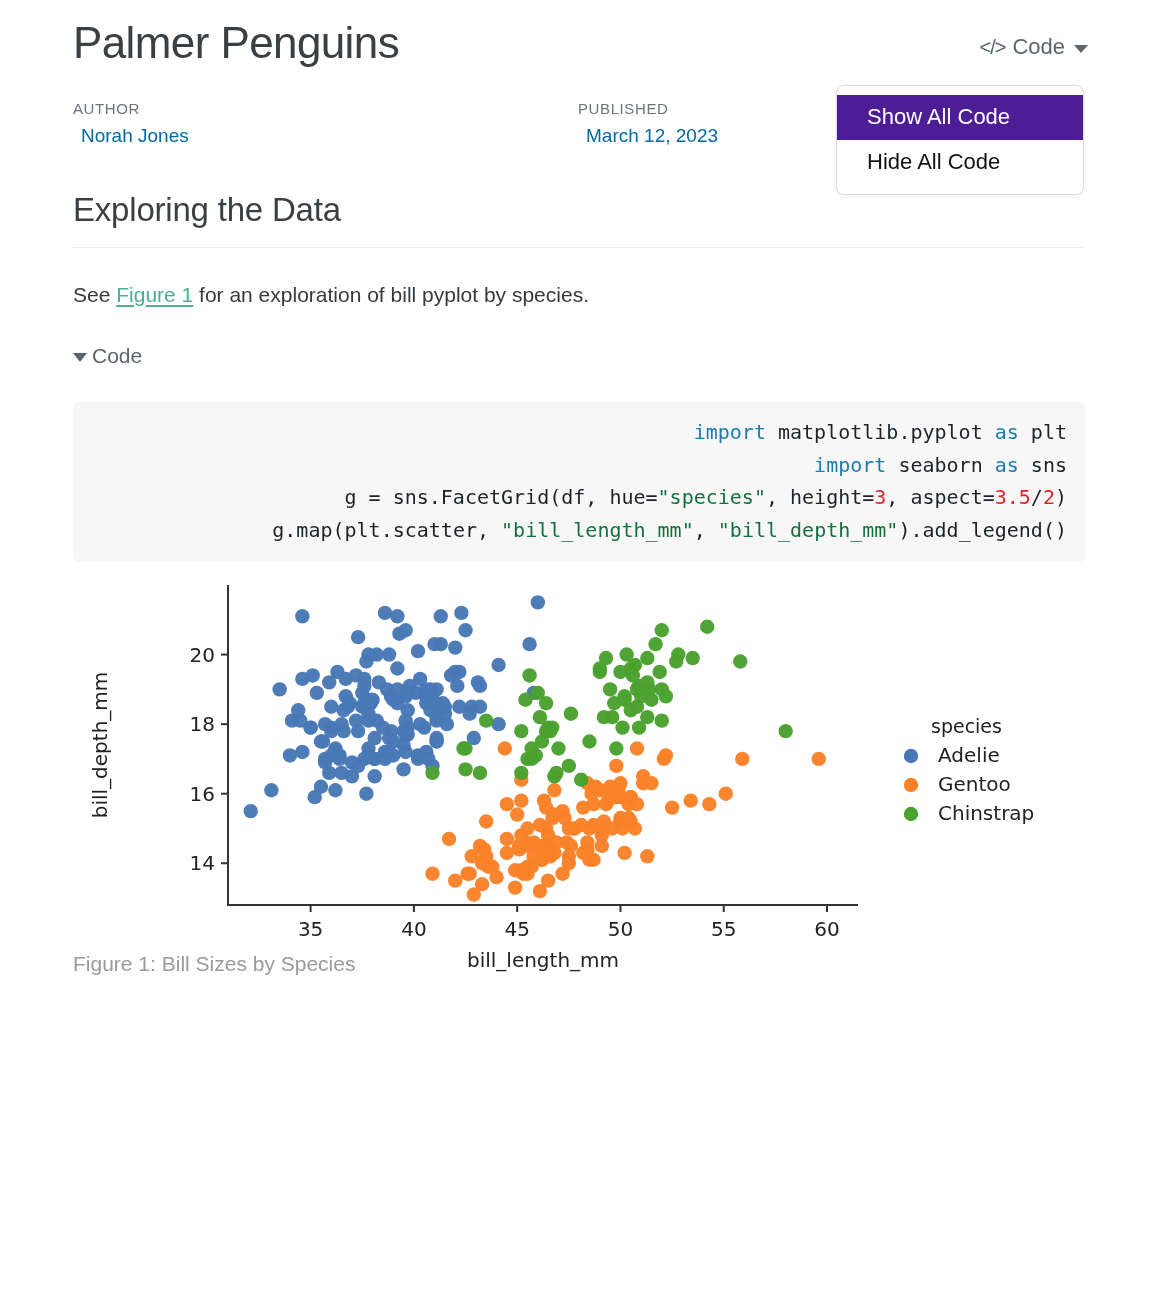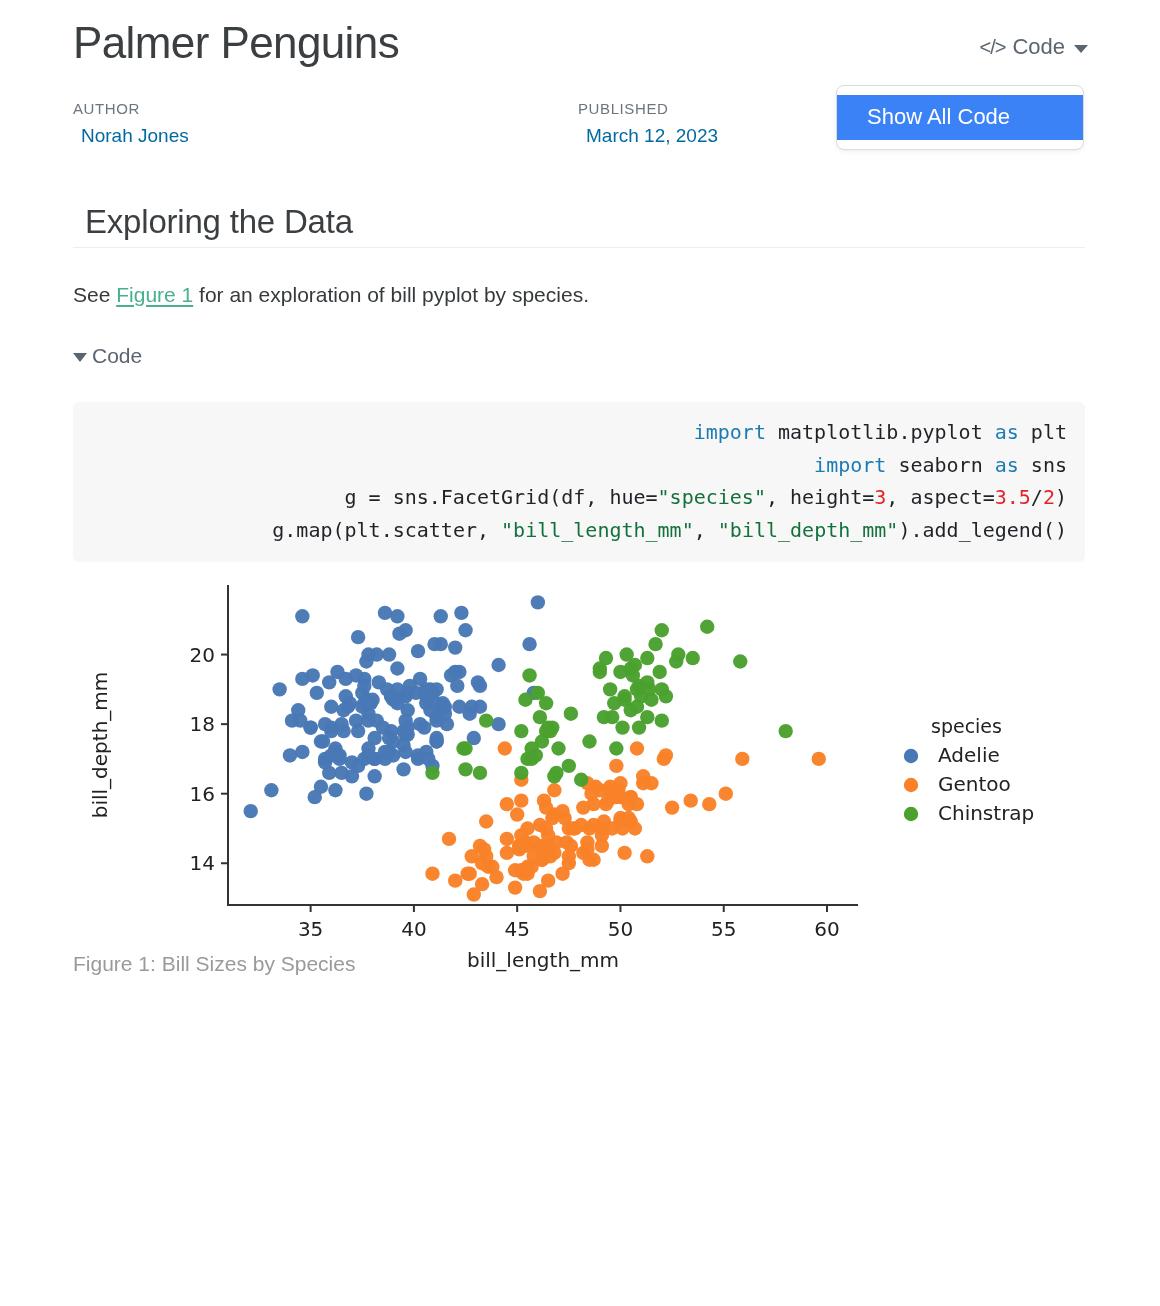--- a/index.html
+++ b/index.html
@@ -92,34 +92,34 @@
     overflow: hidden;
   }
   .code-menu-item {
     font-size: 22px;
     padding: 9px 0 10px 30px;
     color: #111315;
     cursor: pointer;
     white-space: nowrap;
   }
   .code-menu-item.active {
-    background: #3b82f6;
+    background: #4c1d95;
     color: #ffffff;
   }
 
   
   .section-heading {
     position: absolute;
     left: 73px;
     top: 191px;
     font-size: 33px;
     font-weight: 400;
     color: #3b3f42;
     letter-spacing: -0.2px;
-    margin: 12px;
+    margin: 0;
   }
   .hr {
     position: absolute;
     left: 73px;
     top: 247px;
     width: 1012px;
     height: 1px;
     background: #eceeef;
   }
 
@@ -206,20 +206,21 @@
   </div>
 
   <div class="code-toggle">
     <span class="code-glyph">&lt;/&gt;</span>
     <span>Code</span>
     <span class="caret-down"></span>
   </div>
 
   <div class="code-menu">
     <div class="code-menu-item active">Show All Code</div>
+    <div class="code-menu-item">Hide All Code</div>
   </div>
 
   <div class="meta-row">
     <div class="meta-col">
       <p class="meta-label">AUTHOR</p>
       <p class="meta-value">Norah Jones</p>
     </div>
     <div class="meta-col">
       <p class="meta-label">PUBLISHED</p>
       <p class="meta-value">March 12, 2023</p>

